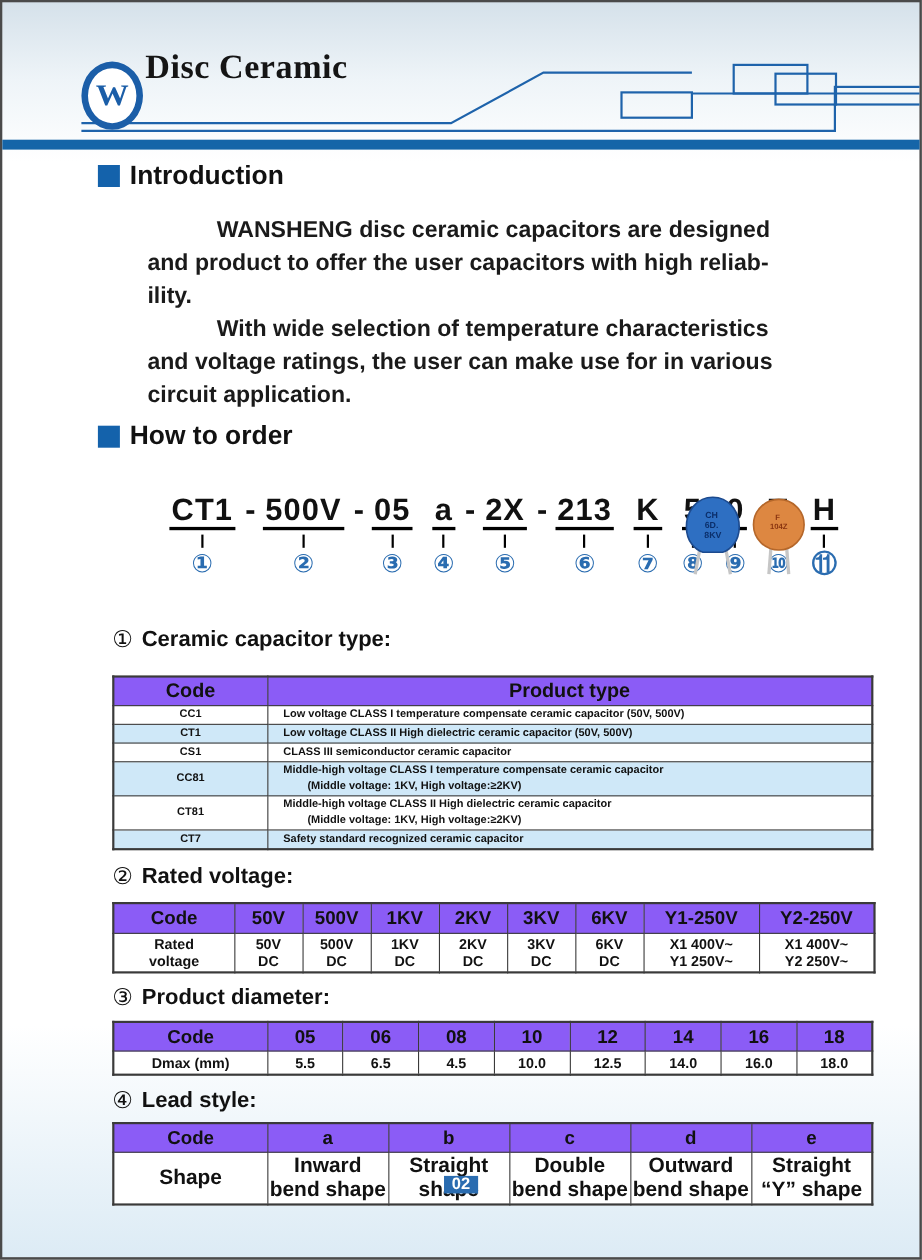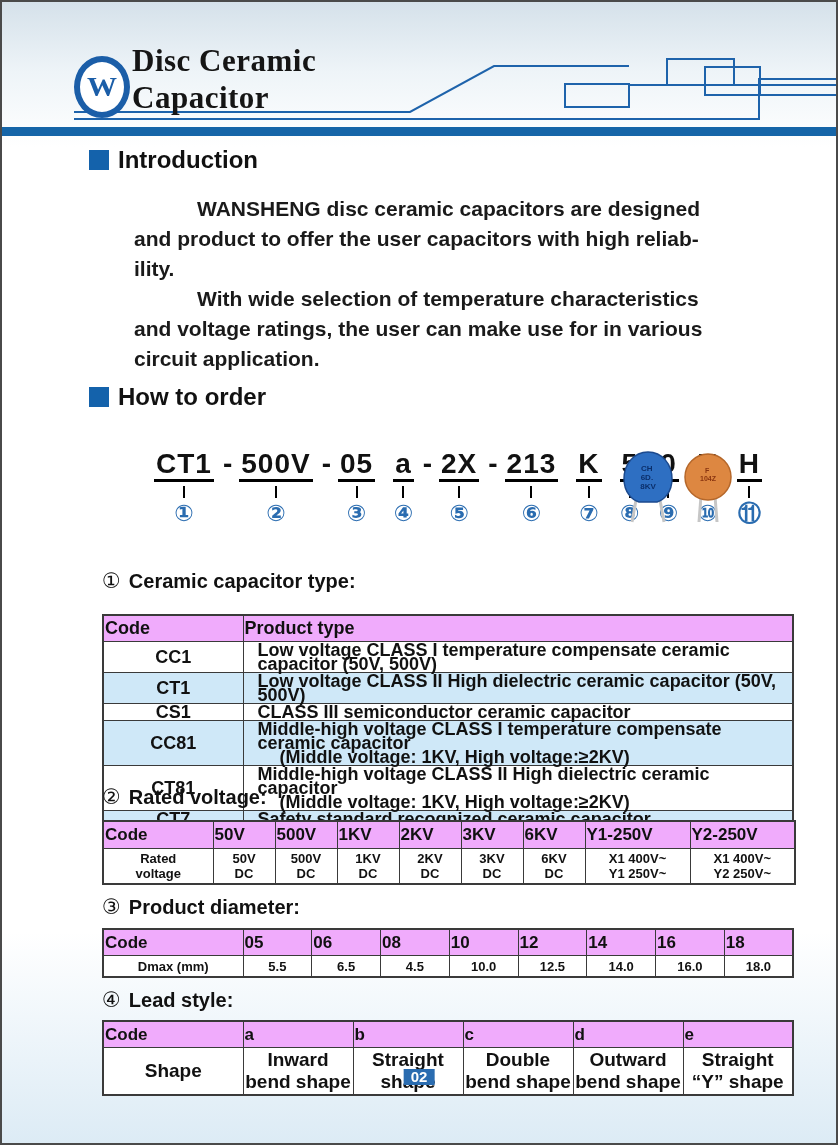--- a/index.html
+++ b/index.html
@@ -45,25 +45,25 @@
   .num-heading{position:absolute;display:flex;align-items:center;gap:8px;font-weight:bold;font-size:20px;}
   .num-heading .circ{font-family:"DejaVu Sans",sans-serif;font-weight:normal;font-size:21px;}
   .sec1-h{left:100px;top:567px;}
   .sec2-h{left:100px;top:783px;}
   .sec3-h{left:100px;top:893px;}
   .sec4-h{left:100px;top:986px;}
 
   table{border-collapse:collapse;table-layout:fixed;background:#fff;}
   table,th,td{border:1px solid #3a3a3a;}
   table{border:2px solid #3a3a3a;}
-  th{background:#f0abfc;text-align:left;}
+  th{background:#8b5cf6;text-align:center;}
   td{color:#111;}
   .t1{position:absolute;left:100px;top:612px;width:692px;}
   .t1 th{font-size:18px;height:23px;}
-  .t1 td{font-weight:bold;font-size:18px;line-height:14px;padding:1px 0;}
+  .t1 td{font-weight:bold;font-size:10px;line-height:14px;padding:1px 0;}
   .t1 .code-col{width:140px;text-align:center;}
   .t1 .type-cell{padding-left:14px;}
   .t1 .l2{padding-left:22px;}
   .t1 tbody tr:nth-child(even) td{background:#cfe8f8;}
   .t1 tbody tr:nth-child(odd) td{background:#fff;}
 
   .t2{position:absolute;left:100px;top:818px;width:692px;}
   .t2 th{font-size:17px;height:24px;}
   .t2 td{font-weight:bold;font-size:13px;line-height:15px;text-align:center;padding:2px 0;background:#fff;}
   .t3{position:absolute;left:100px;top:926px;width:692px;}
@@ -96,21 +96,20 @@
       <rect x="757" y="77" width="81" height="16"></rect>
     </g>
   </svg>
 
   <div class="logo">
     <span>W</span>
   </div>
 
   <div class="title">
     <div>Disc Ceramic</div>
-    <div>Capacitor</div>
   </div>
 
   <div class="blue-bar"></div>
 
   <div class="sec-heading intro-h h-big">
     <span class="sq"></span>
     <span>Introduction</span>
   </div>
 
   <div class="paragraph">

